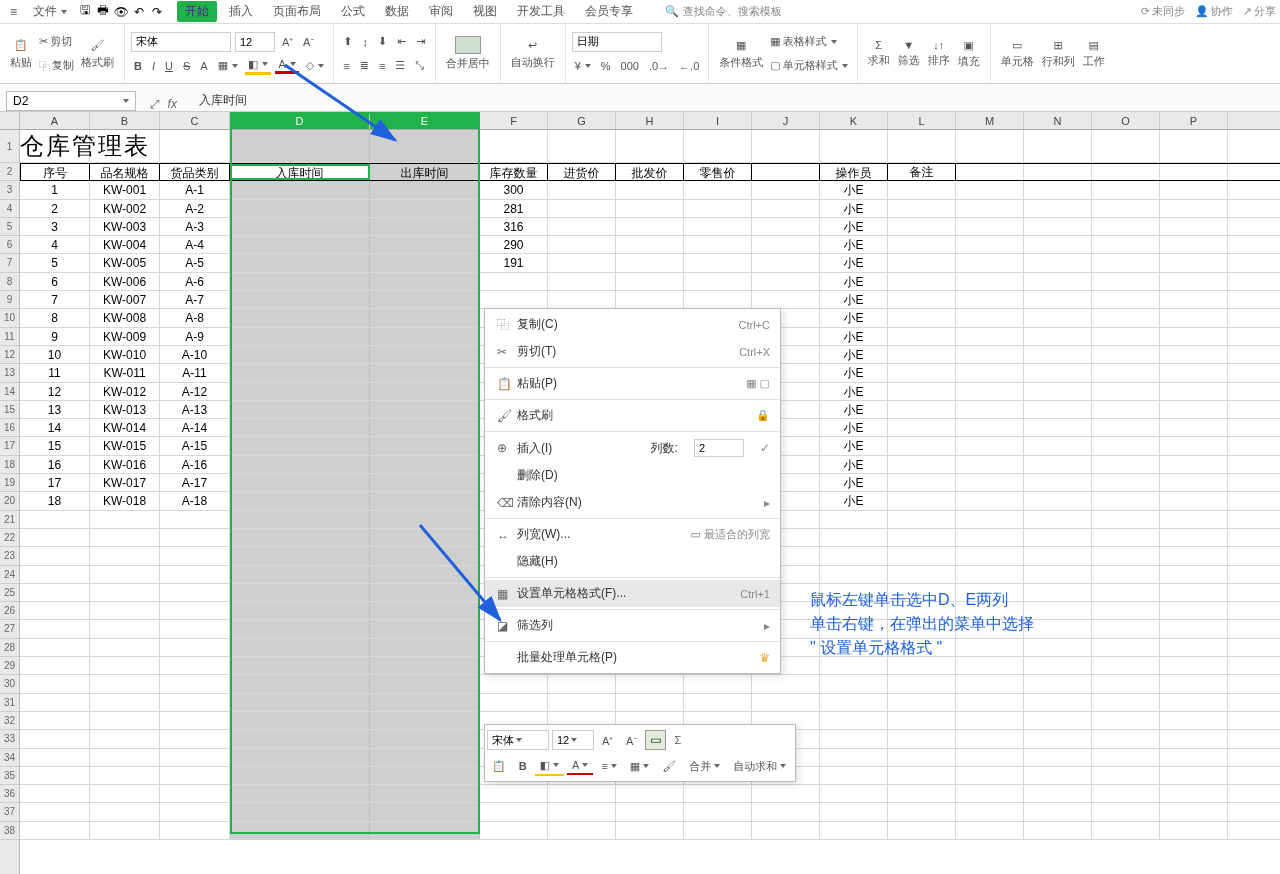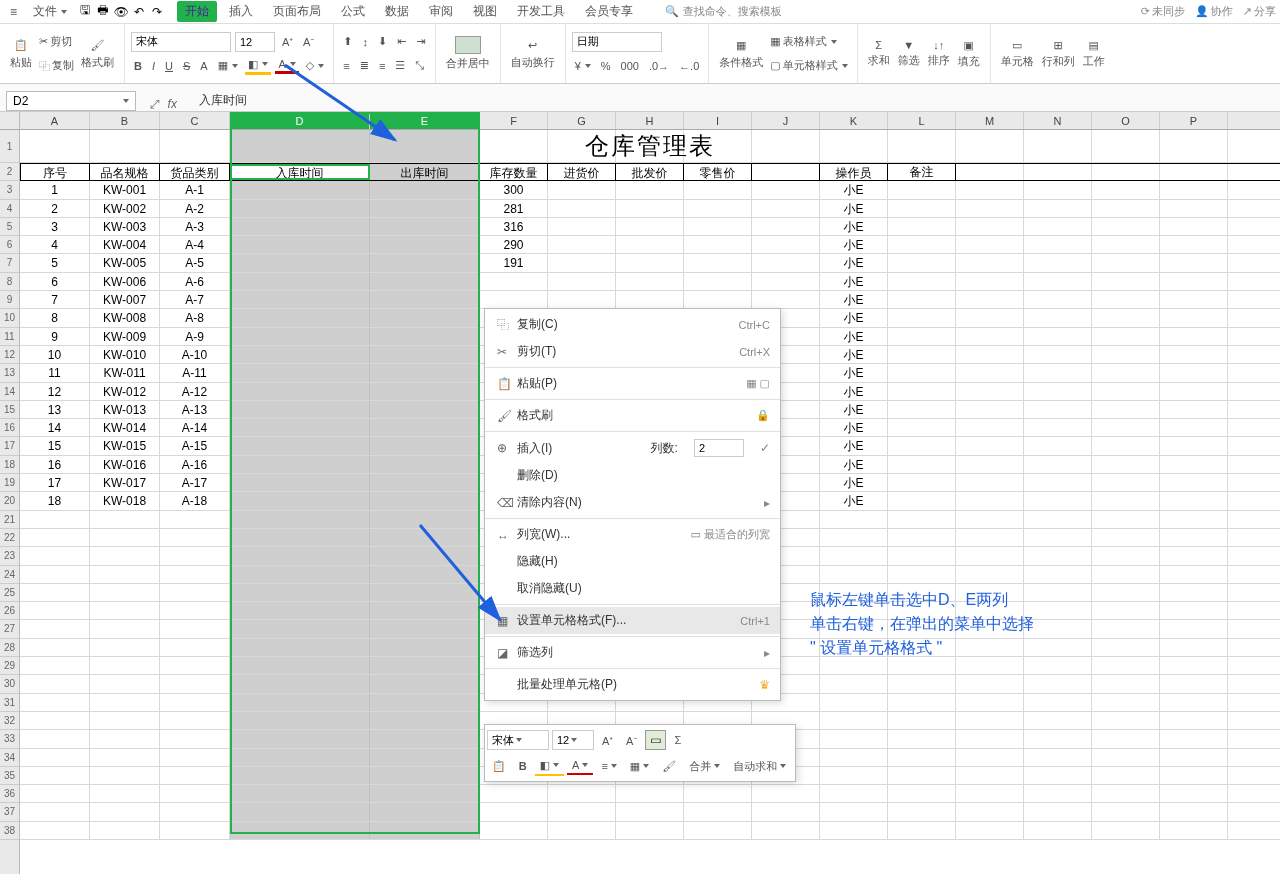--- a/index.html
+++ b/index.html
@@ -339,21 +339,21 @@
           <div class="wH"></div>
           <div class="wI"></div>
           <div class="wJ"></div>
           <div class="wK"></div>
           <div class="wL"></div>
           <div class="wM"></div>
           <div class="wN"></div>
           <div class="wO"></div>
           <div class="wP"></div>
         </div>
-        <div style="position: absolute; left: 0px; right: 0px; top: 0px; height: 20px; text-align: center; pointer-events: none;"><span class="title-cell">仓库管理表</span></div>
+        <div style="position: absolute; left: 0px; right: 0px; top: 0px; height: 20px; text-align: left; pointer-events: none;"><span class="title-cell">仓库管理表</span></div>
         <div class="crow" style="border-top: 1px solid rgb(0, 0, 0); border-bottom: 1px solid rgb(0, 0, 0);">
           <div class="wA" style="border-right: 1px solid rgb(0, 0, 0); border-left: 1px solid rgb(0, 0, 0);">序号</div>
           <div class="wB" style="border-right: 1px solid rgb(0, 0, 0);">品名规格</div>
           <div class="wC" style="border-right: 1px solid rgb(0, 0, 0);">货品类别</div>
           <div class="wD active" style="border-right: 1px solid rgb(0, 0, 0);">入库时间</div>
           <div class="wE sel" style="border-right: 1px solid rgb(0, 0, 0);">出库时间</div>
           <div class="wF" style="border-right: 1px solid rgb(0, 0, 0);">库存数量</div>
           <div class="wG" style="border-right: 1px solid rgb(0, 0, 0);">进货价</div>
           <div class="wH" style="border-right: 1px solid rgb(0, 0, 0);">批发价</div>
           <div class="wI" style="border-right: 1px solid rgb(0, 0, 0);">零售价</div>
@@ -1079,24 +1079,20 @@
     </div>
   <div class="sep"></div>
   <div class="mi">
       <span class="ic">↔</span>
       <span class="lab">列宽(W)...</span>
       <span class="sub"><span>▭</span> <span>最适合的列宽</span></span>
     </div>
   <div class="mi">
       <span class="ic"></span>
       <span class="lab">隐藏(H)</span>
-    </div>
-  <div class="mi">
-      <span class="ic"></span>
-      <span class="lab">取消隐藏(U)</span>
     </div>
   <div class="sep"></div>
   <div class="mi hi">
       <span class="ic">▦</span>
       <span class="lab">设置单元格格式(F)...</span>
       <span class="sc">Ctrl+1</span>
     </div>
   <div class="sep"></div>
   <div class="mi">
       <span class="ic">◪</span>

